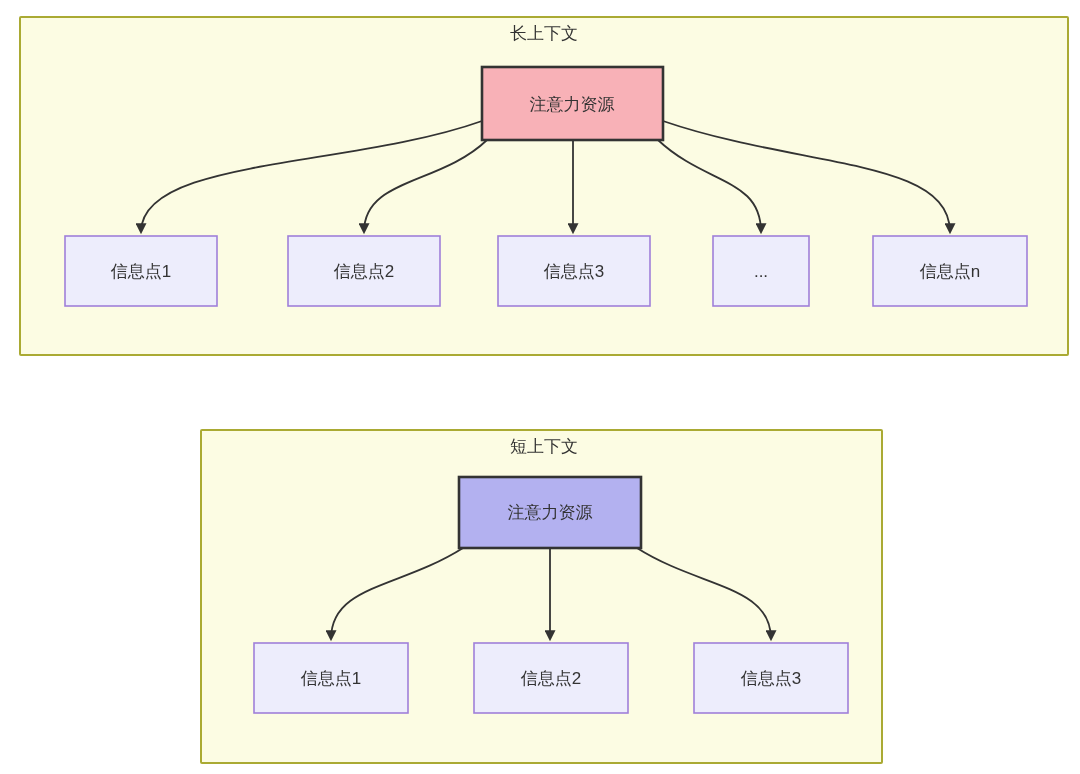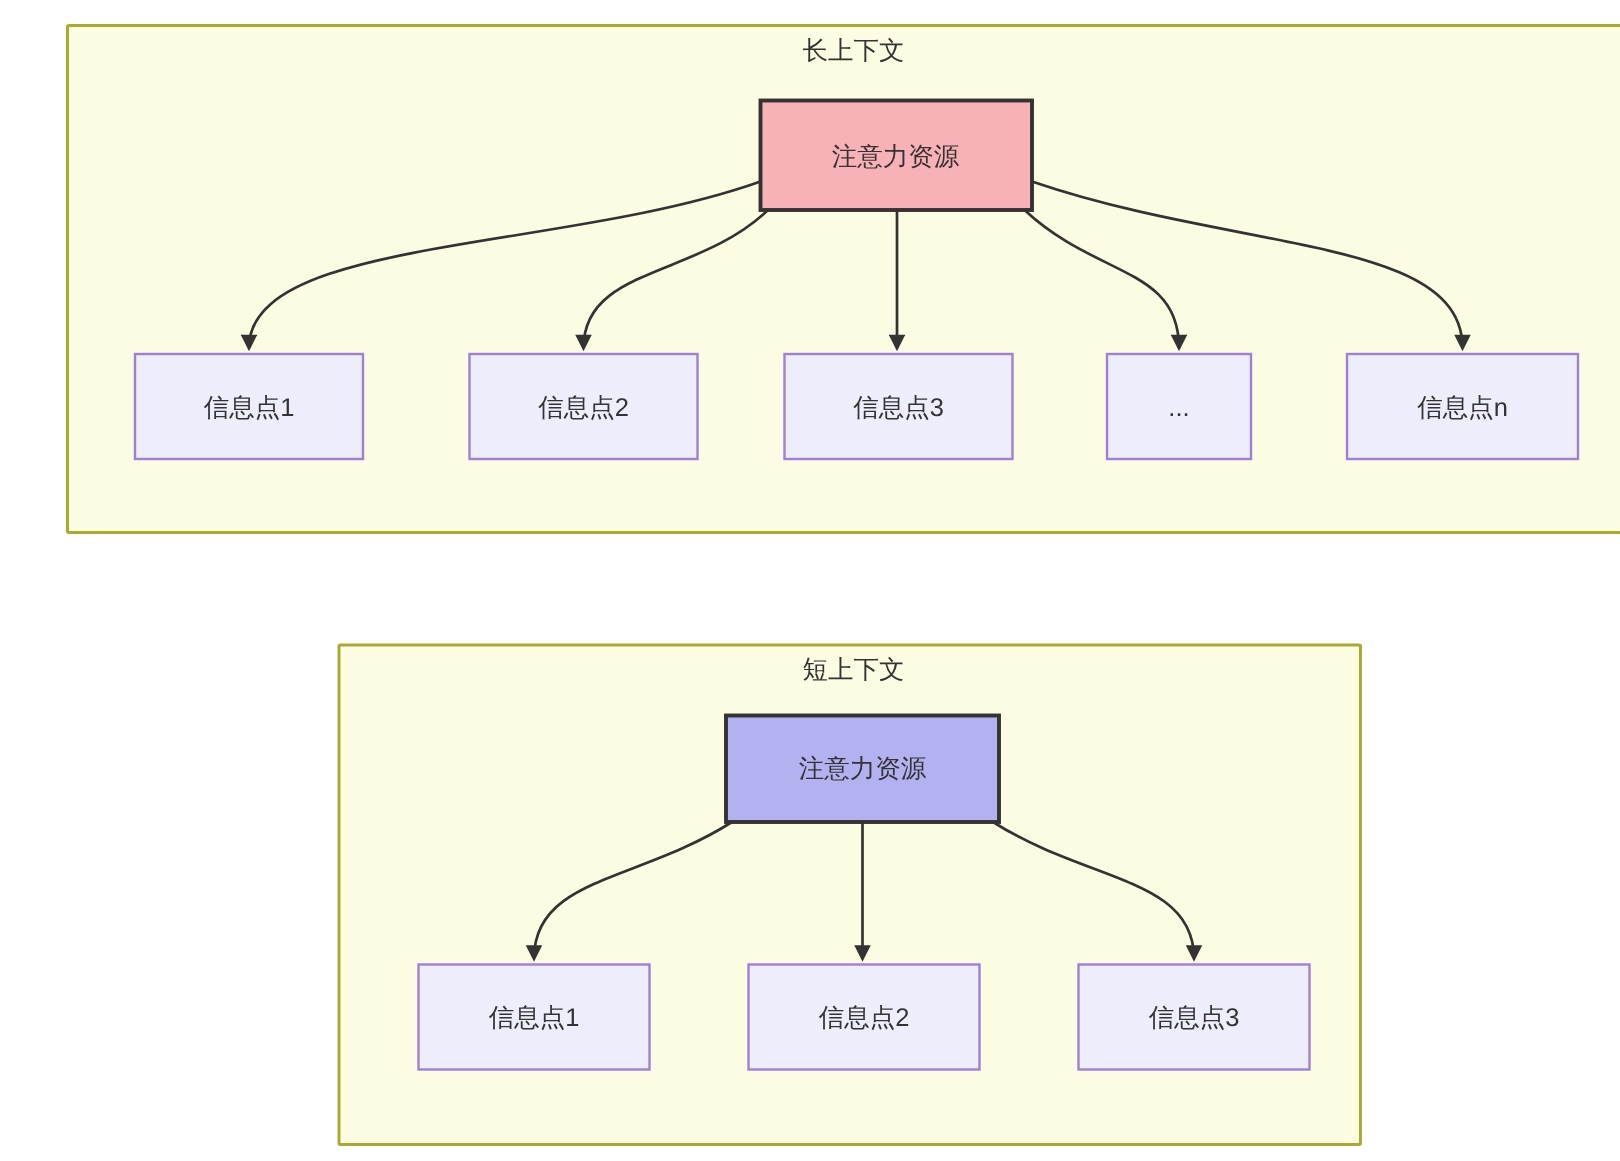--- a/index.html
+++ b/index.html
@@ -8,21 +8,20 @@
     background: #ffffff;
     width: 1080px;
     height: 774px;
     overflow: hidden;
     font-family: "Liberation Sans", sans-serif;
   }
   .canvas-wrap {
     width: 908px;
     height: 774px;
     position: relative;
-    padding-left: 25px;
   }
   svg { display: block; }
   .panel {
     fill: #fcfce3;
     stroke: #aaaa33;
     stroke-width: 2;
   }
   .info-node {
     fill: #ededfc;
     stroke: #9f7fd9;

